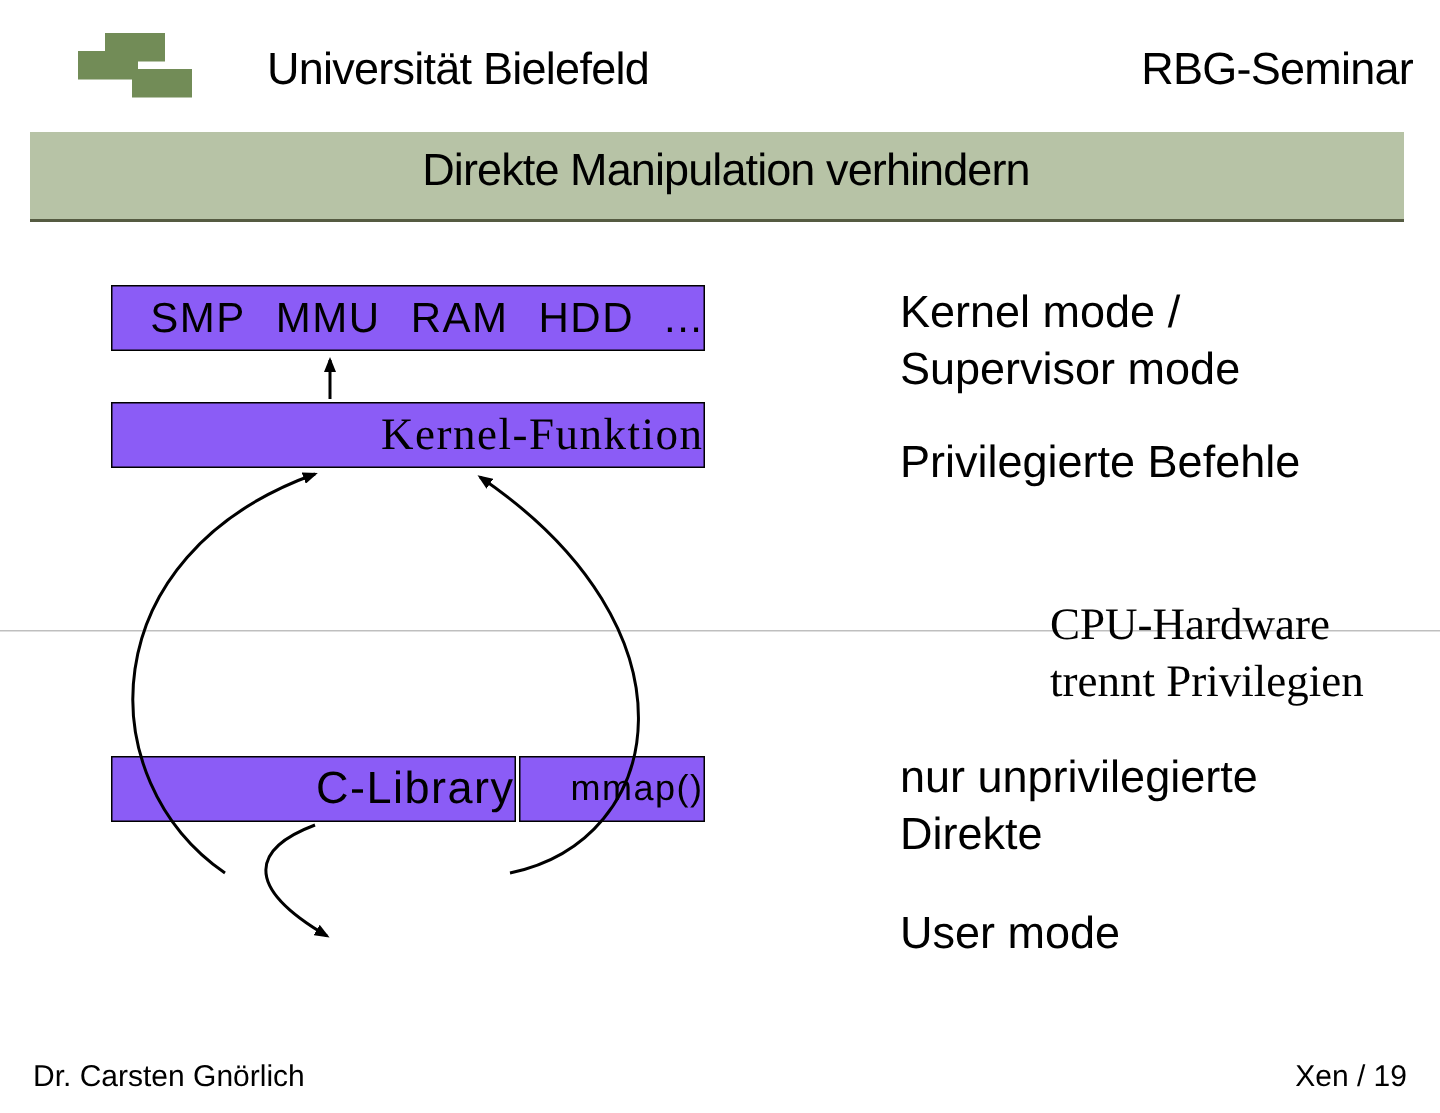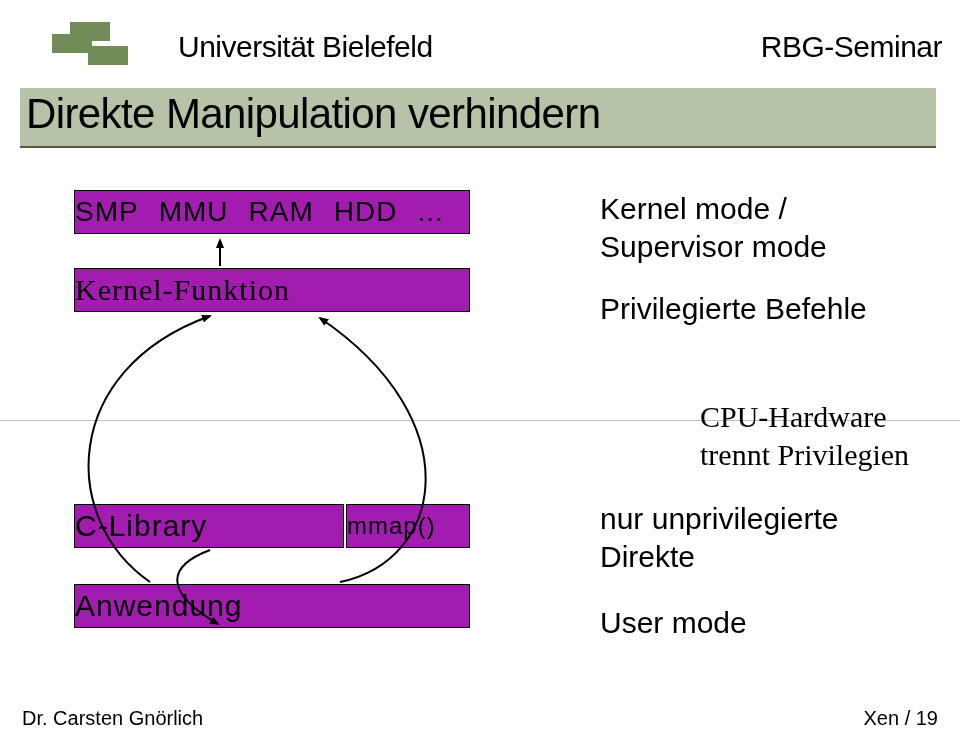--- a/index.html
+++ b/index.html
@@ -67,33 +67,34 @@
     bottom: 0;
     width: 100%;
     height: 2px;
     background: #555b41;
   }
   .title-text {
     position: absolute;
     left: 26px;
     top: 88px;
     width: 916px;
-    font-size: 42px;
+    font-size: 30px;
     letter-spacing: -0.6px;
     line-height: 52px;
+    text-align: center;
   }
 
   
   .box {
     position: absolute;
     border: 1.5px solid #000;
-    background: #a21caf;
+    background: #8b5cf6;
     display: flex;
     align-items: center;
-    justify-content: flex-start;
+    justify-content: flex-end;
     font-size: 30px;
     letter-spacing: 1px;
   }
   .box.small-gap { gap: 20px; }
   .box span { display: inline-block; }
 
   .dividerline {
     position: absolute;
     left: 0;
     top: 420px;
@@ -163,23 +164,20 @@
     <span>Kernel-Funktion</span>
   </div>
 
   <div class="box" style="left:74px; top:504px; width:270px; height:44px;">
     <span>C-Library</span>
   </div>
   <div class="box" style="left:346px; top:504px; width:124px; height:44px; font-size:24px;">
     <span>mmap()</span>
   </div>
 
-  <div class="box" style="left:74px; top:584px; width:396px; height:44px;">
-    <span>Anwendung</span>
-  </div>
 
   <div class="dividerline"></div>
 
   <div class="anno" style="left:600px; top:190px;">
     <div>Kernel mode /</div>
     <div>Supervisor mode</div>
   </div>
   <div class="anno serif" style="left:700px; top:398px;">
     <div>CPU-Hardware</div>
     <div>trennt Privilegien</div>

